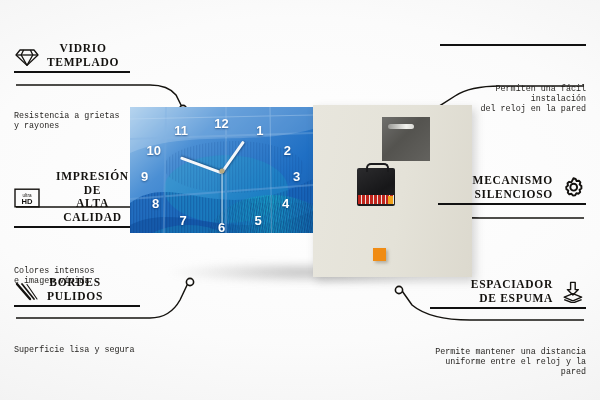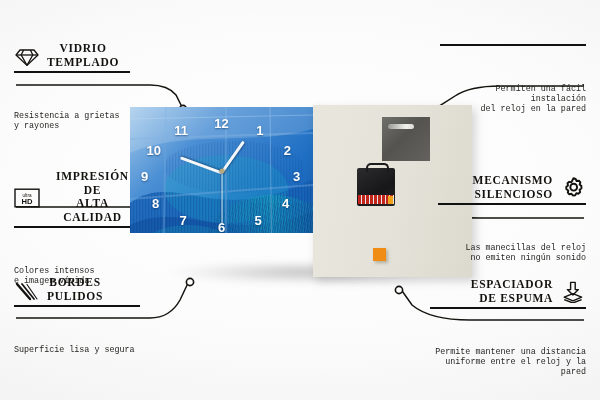--- a/index.html
+++ b/index.html
@@ -270,22 +270,20 @@
             <path d="M11.5,2.2 L13.6,2.8 L14.6,5 L16.9,4.7 L18.4,6.4 L17.6,8.6 L19.4,10.1
                      L19.4,12.4 L17.5,13.8 L18.2,16 L16.6,17.7 L14.4,17.2 L13.2,19.2
                      L10.9,19.5 L9.5,17.8 L7.3,18.3 L5.8,16.7 L6.3,14.5 L4.4,13.2
                      L4.2,10.9 L6,9.5 L5.5,7.3 L7.2,5.8 L9.3,6.4 Z"></path>
             <circle cx="11.7" cy="11.2" r="3.4"></circle>
           </g>
         </svg>
       </span>
     </div>
     <div class="rule" style="width:148px;"></div>
-    <div class="sub">Las manecillas del reloj
-no emiten ningún sonido</div>
   </div>
 
   <div class="feat right" style="left:430px;top:278px;width:156px;">
     <div class="row">
       <span class="ttl">ESPACIADOR
 DE ESPUMA</span>
       <span class="ico">
         <svg width="24" height="22" viewBox="0 0 24 22">
           <g fill="none" stroke="#14120f" stroke-width="1.4" stroke-linejoin="round">
             <path d="M9.6,1.4 L14.2,1.4 L14.2,8.6 L17.4,8.6 L11.9,14 L6.4,8.6 L9.6,8.6 Z"></path>

